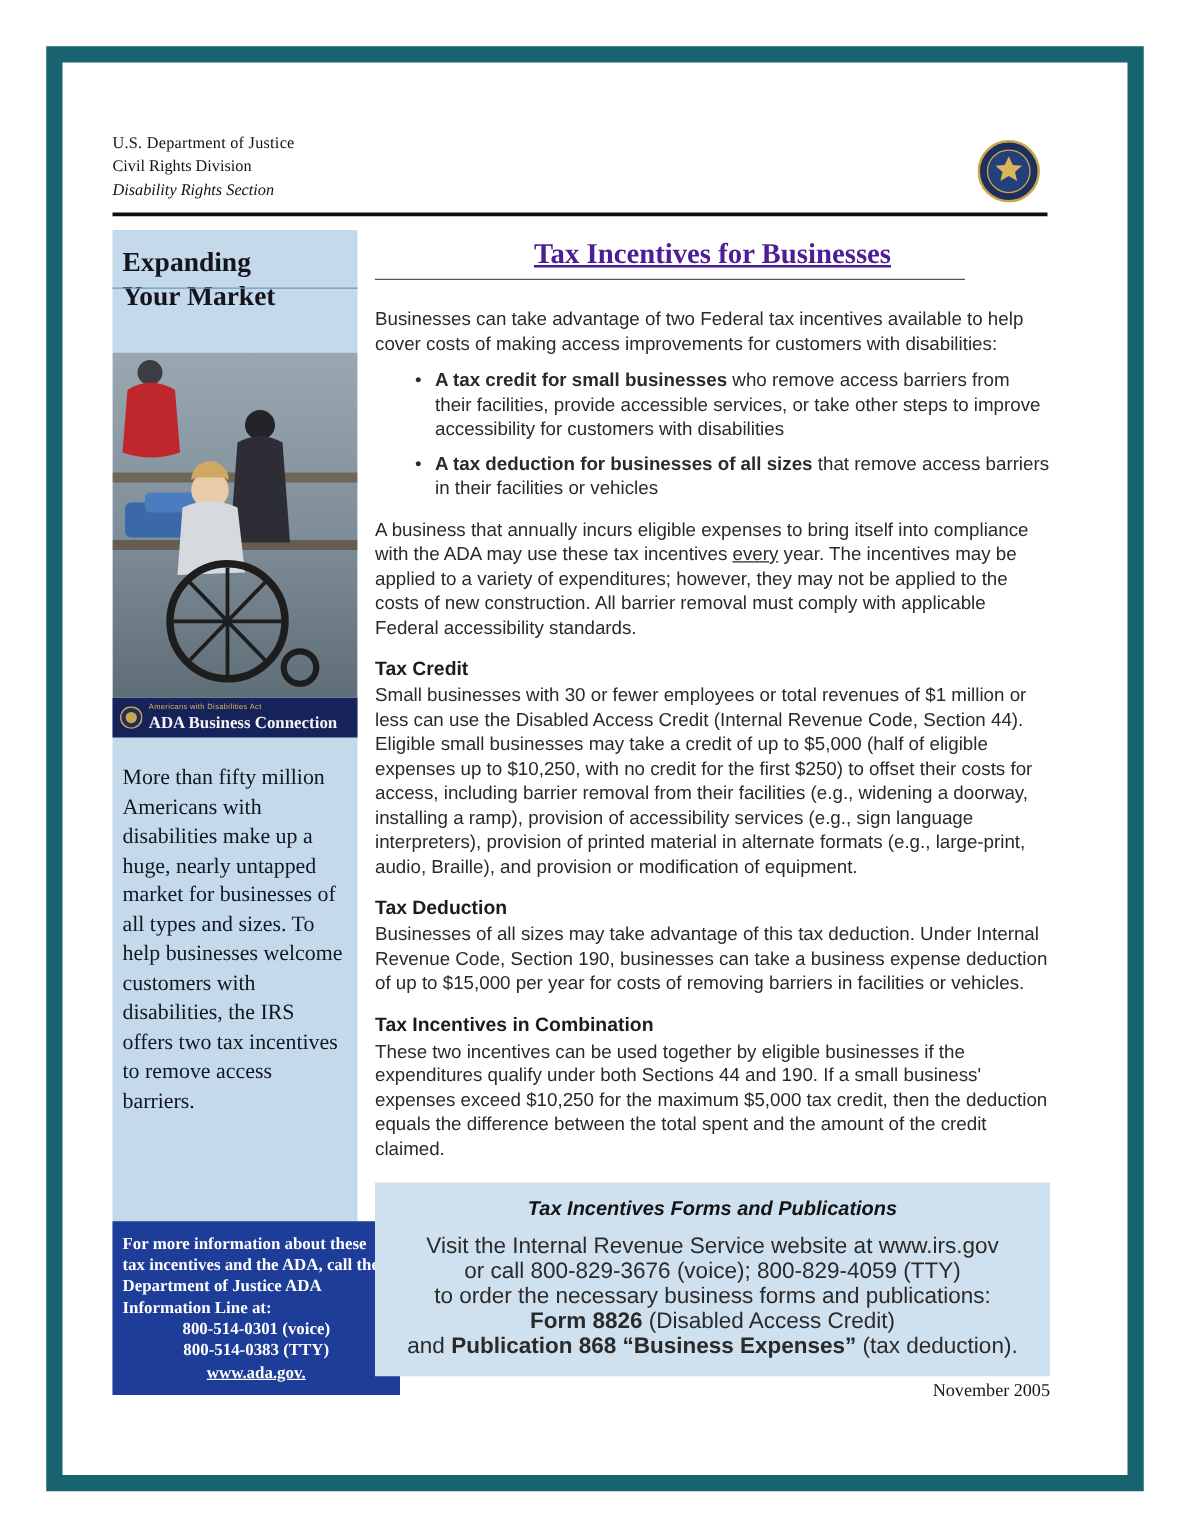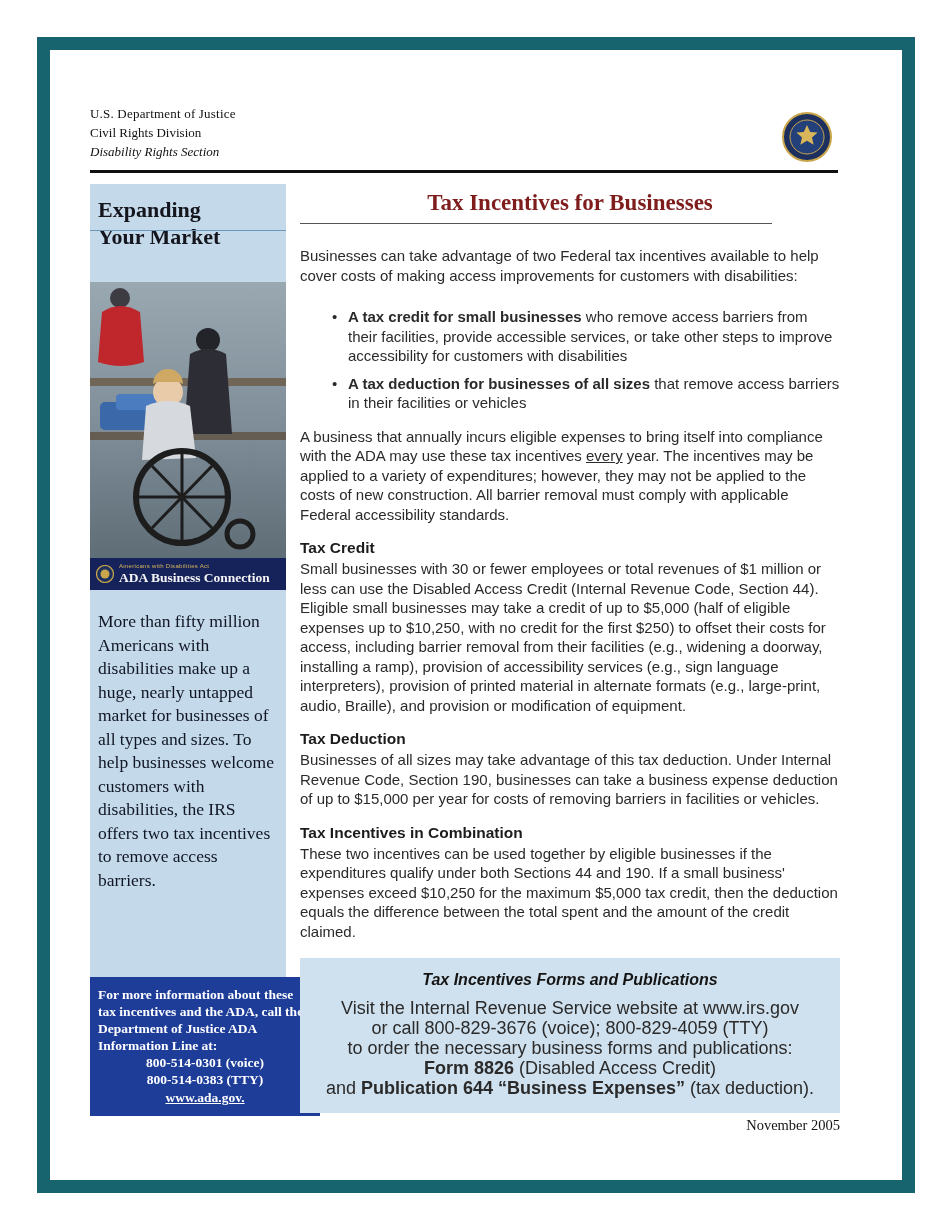--- a/index.html
+++ b/index.html
@@ -33,25 +33,25 @@
   .info-box{position:absolute;left:0;bottom:0;width:230px;box-sizing:border-box;background:#1e3d99;
             color:#ffffff;font-family:"Liberation Serif",serif;font-weight:bold;font-size:13.5px;
             line-height:17px;padding:9px 8px 10px 8px;}
   .info-box .centered{text-align:center;}
   .info-box .it{font-style:italic;}
   .info-box .site{text-align:center;text-decoration:underline;margin-top:1px;}
 
   
   .main{position:absolute;left:300px;top:190px;width:540px;}
   .main-title{font-family:"Liberation Serif",serif;font-weight:bold;font-size:23px;
-              text-align:center;color:#7f1d1d;padding-bottom:7px;}
+              text-align:center;color:#4c1d95;padding-bottom:7px;text-decoration:underline;}
   .main-title-rule{width:472px;border-top:1.5px solid #555;}
   .para{font-size:15px;line-height:19.5px;margin:0;}
   .intro-para{margin-top:22px;}
-  .bullets{margin-top:22px;}
+  .bullets{margin-top:10px;}
   .bullet{position:relative;padding-left:48px;margin-top:8px;font-size:15px;line-height:19.5px;}
   .bullet::before{content:"•";position:absolute;left:32px;top:0;}
   .b{font-weight:bold;}
   .u{text-decoration:underline;}
   .after-bullets{margin-top:14px;}
   .sec-heading{font-size:15.5px;font-weight:bold;margin:15px 0 2px 0;color:#1c1c1c;}
 
   .forms-box{margin-top:17px;background:#cfe0ee;padding:13px 18px 15px 18px;text-align:center;}
   .forms-title{font-size:16px;font-weight:bold;margin-bottom:9px;color:#141414;font-style:italic;}
   .forms-line{font-size:18px;line-height:20px;}
@@ -160,19 +160,19 @@
 
     <div class="sec-heading">Tax Incentives in Combination</div>
     <p class="para">These two incentives can be used together by eligible businesses if the expenditures qualify under both Sections 44 and 190.  If a small business' expenses exceed $10,250 for the maximum $5,000 tax credit, then the deduction equals the difference between the total spent and the amount of the credit claimed.</p>
 
     <div class="forms-box">
       <div class="forms-title">Tax Incentives Forms and Publications</div>
       <div class="forms-line">Visit the Internal Revenue Service website at www.irs.gov</div>
       <div class="forms-line">or call 800-829-3676 (voice); 800-829-4059 (TTY)</div>
       <div class="forms-line">to order the necessary business forms and publications:</div>
       <div class="forms-line"><span class="b">Form 8826</span><span> (Disabled Access Credit)</span></div>
-      <div class="forms-line"><span>and </span><span class="b">Publication 644 “Business Expenses”</span><span> (tax deduction).</span></div>
+      <div class="forms-line"><span>and </span><span class="b">Publication 868 “Business Expenses”</span><span> (tax deduction).</span></div>
     </div>
 
     <div class="date">November 2005</div>
   </div>
 
 </div>
 
 </body></html>

